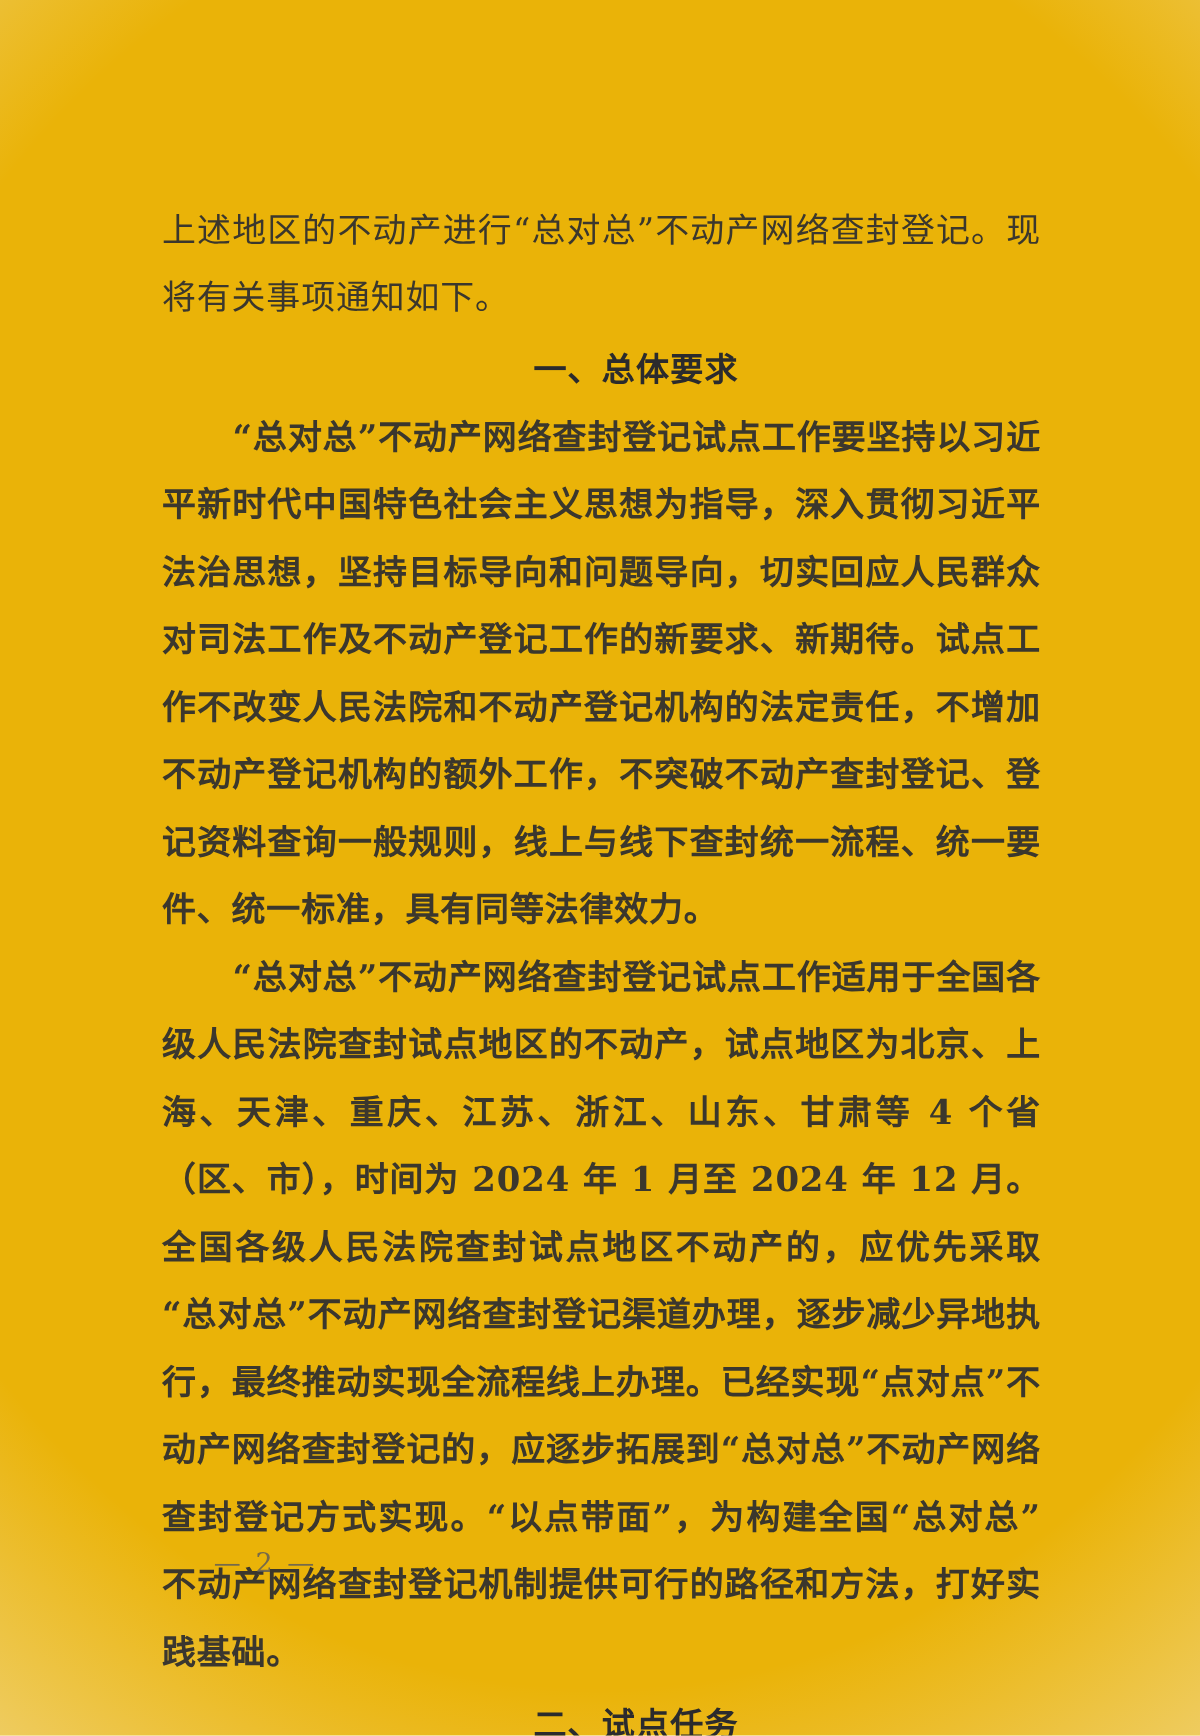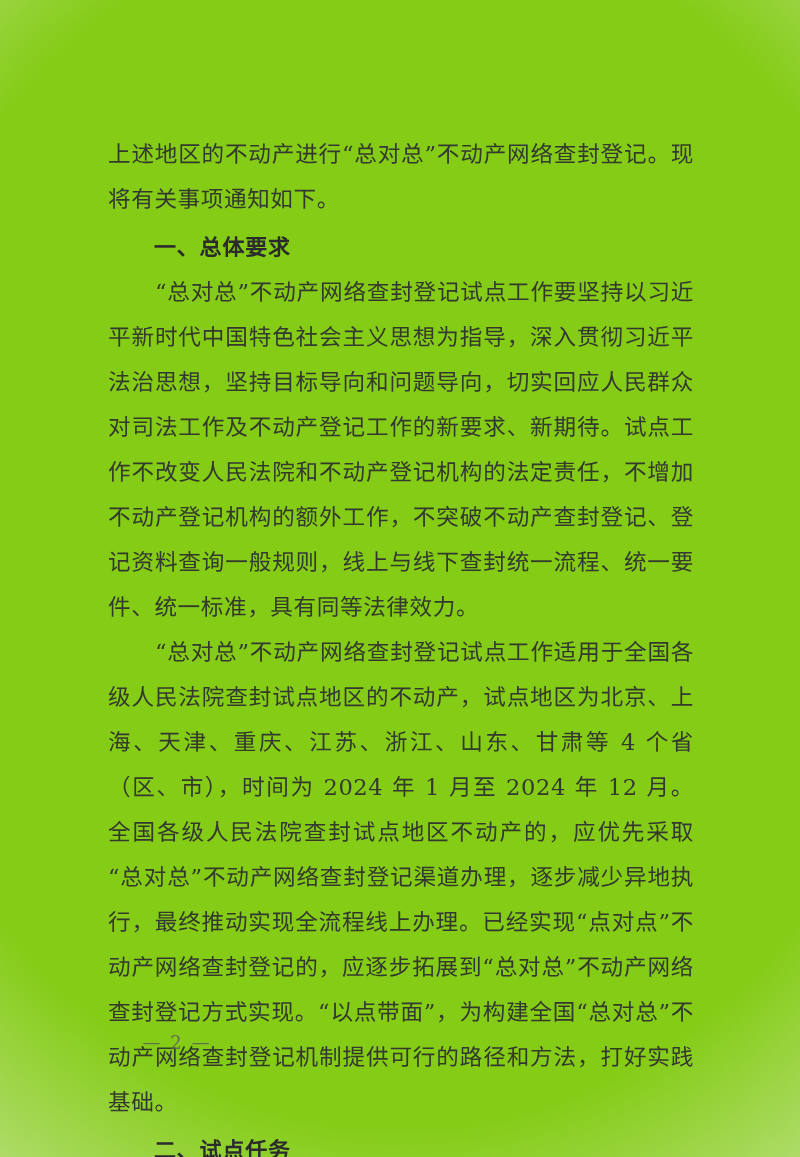--- a/index.html
+++ b/index.html
@@ -14,21 +14,21 @@
     position: relative;
     overflow: hidden;
     font-family: "DejaVu Serif", serif;
     -webkit-font-smoothing: antialiased;
   }
 
   
   .page {
     position: absolute;
     inset: 0;
-    background: #84cc16;
+    background: #eab308;
   }
 
   
   .paper-tone {
     position: absolute;
     inset: 0;
     background:
       radial-gradient(ellipse 120% 95% at 50% 45%,
         rgba(255,255,255,0) 55%,
         rgba(246,245,243,0.75) 88%,
@@ -53,32 +53,34 @@
     text-align: justify;
     text-justify: inter-ideograph;
     letter-spacing: 0.6px;
     margin: 0;
     text-indent: 0;
     word-break: break-all;
     opacity: 0.93;
   }
   .para.indent {
     text-indent: 47px;
+    font-weight: bold;
   }
 
   
   .heading {
     font-family: "DejaVu Sans", "Liberation Sans", sans-serif;
     font-size: 22px;
     font-weight: 700;
     line-height: 45px;
     color: #2b2b2d;
     letter-spacing: 0.8px;
     margin: 0;
     text-indent: 46px;
+    text-align: center;
   }
 
   .spacer-sm { height: 3px; }
 
   
   .page-footer {
     position: absolute;
     left: 112px;
     top: 1032px;
     width: 130px;

